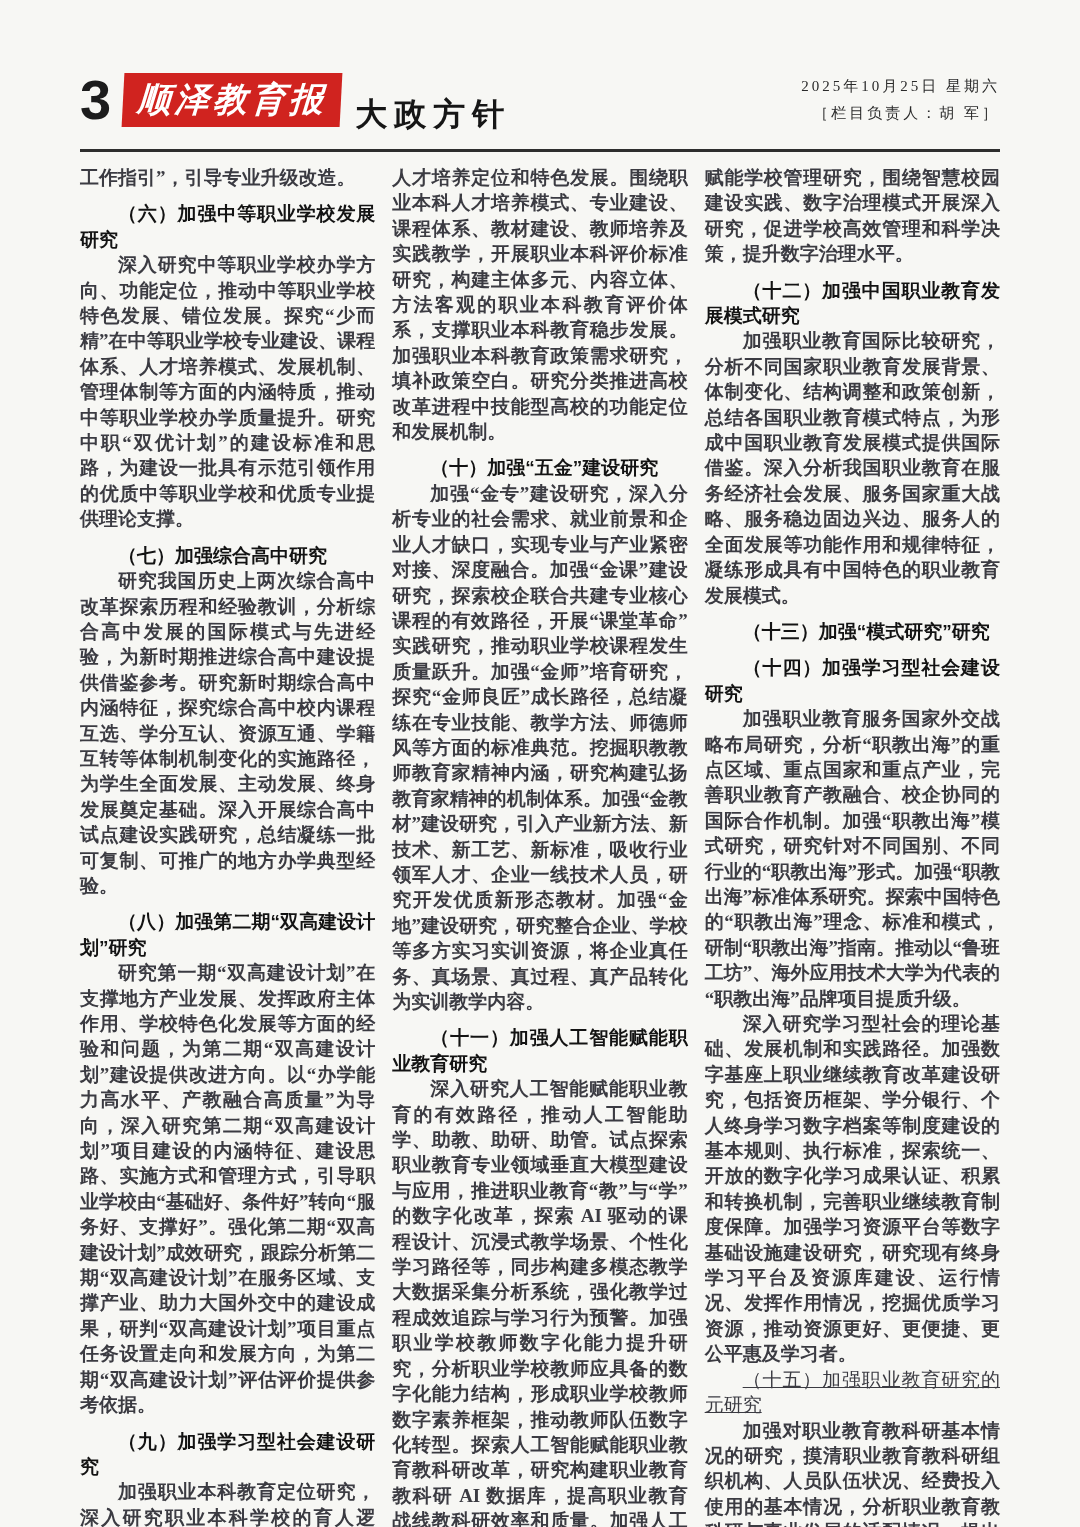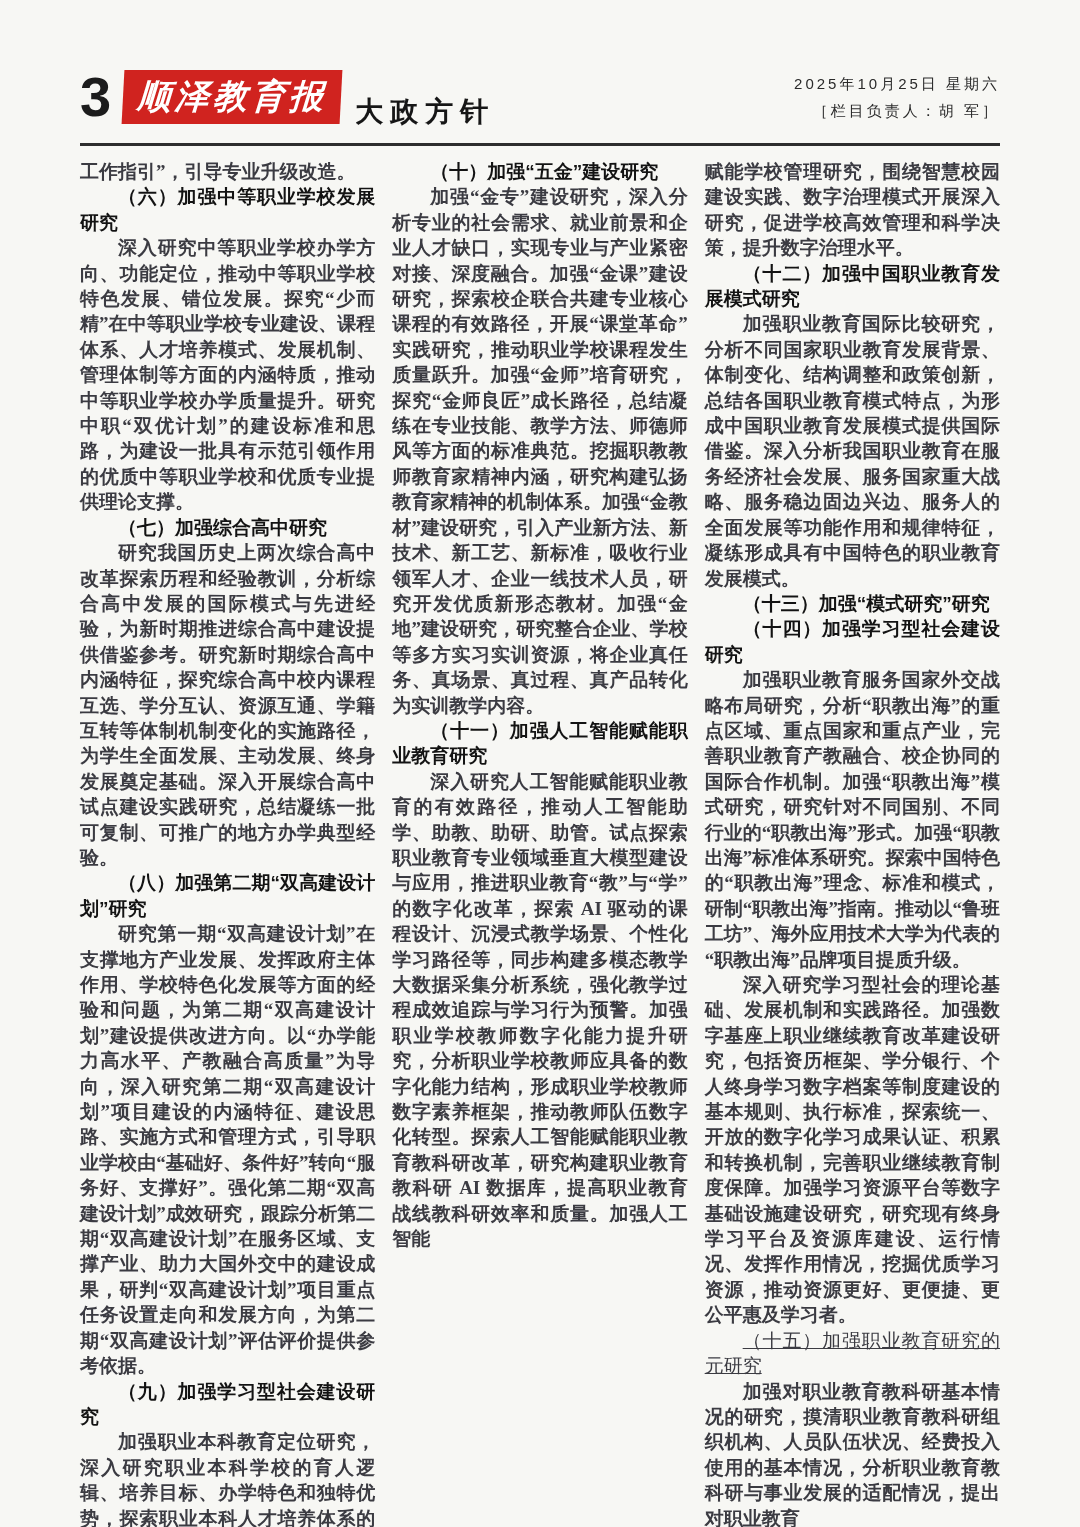--- a/index.html
+++ b/index.html
@@ -25,26 +25,26 @@
     font-family:"DejaVu Serif","Liberation Serif",serif;
     font-style:italic;font-weight:700;
     font-size:34px;line-height:1;
     padding:9px 14px 11px 14px;
     letter-spacing:4px;
     transform:skewX(-3deg);
     white-space:nowrap;
   }
   .section-title{
     font-family:"Liberation Sans","DejaVu Sans",sans-serif;
-    font-weight:700;font-size:28px;color:#161616;
+    font-weight:700;font-size:32px;color:#161616;
     letter-spacing:7px;white-space:nowrap;margin-top:31px;
   }
   .header-right{
     margin-left:auto;text-align:right;
-    font-family:Liberation Sans, sans-serif;
+    font-family:Liberation Serif, serif;
     font-size:15px;color:#2a2a2a;
     letter-spacing:3px;line-height:1.8;white-space:nowrap;
   }
   .header-rule{
     border:none;border-top:3px solid #2e2e2e;
     margin:12px 0 0 0;
   }
   
   .columns{
     display:flex;gap:17px;
@@ -55,21 +55,21 @@
     font-size:19px;line-height:25.4px;
     text-align:justify;
     text-justify:inter-ideograph;
     margin:0;
     font-weight:bold;
   }
   .blk.p,.blk.h,.blk.hp{text-indent:2em;}
   .blk.cont{text-indent:0;}
   .blk.h{
     font-family:"Liberation Sans","DejaVu Sans",sans-serif;
-    font-weight:700;color:#131313;
+    font-weight:700;color:#131313;margin-top:11px;
   }
   .blk.hp{font-weight:400;color:#3b3b42;text-decoration:underline;}
   
   .blk{text-align-last:left;}
 </style>
 </head>
 <body>
 
 <div class="page">
 
@@ -91,20 +91,21 @@
         <p class="blk h">（六）加强中等职业学校发展研究</p>
         <p class="blk p">深入研究中等职业学校办学方向、功能定位，推动中等职业学校特色发展、错位发展。探究“少而精”在中等职业学校专业建设、课程体系、人才培养模式、发展机制、管理体制等方面的内涵特质，推动中等职业学校办学质量提升。研究中职“双优计划”的建设标准和思路，为建设一批具有示范引领作用的优质中等职业学校和优质专业提供理论支撑。</p>
         <p class="blk h">（七）加强综合高中研究</p>
         <p class="blk p">研究我国历史上两次综合高中改革探索历程和经验教训，分析综合高中发展的国际模式与先进经验，为新时期推进综合高中建设提供借鉴参考。研究新时期综合高中内涵特征，探究综合高中校内课程互选、学分互认、资源互通、学籍互转等体制机制变化的实施路径，为学生全面发展、主动发展、终身发展奠定基础。深入开展综合高中试点建设实践研究，总结凝练一批可复制、可推广的地方办学典型经验。</p>
         <p class="blk h">（八）加强第二期“双高建设计划”研究</p>
         <p class="blk p">研究第一期“双高建设计划”在支撑地方产业发展、发挥政府主体作用、学校特色化发展等方面的经验和问题，为第二期“双高建设计划”建设提供改进方向。以“办学能力高水平、产教融合高质量”为导向，深入研究第二期“双高建设计划”项目建设的内涵特征、建设思路、实施方式和管理方式，引导职业学校由“基础好、条件好”转向“服务好、支撑好”。强化第二期“双高建设计划”成效研究，跟踪分析第二期“双高建设计划”在服务区域、支撑产业、助力大国外交中的建设成果，研判“双高建设计划”项目重点任务设置走向和发展方向，为第二期“双高建设计划”评估评价提供参考依据。</p>
         <p class="blk h">（九）加强学习型社会建设研究</p>
         <p class="blk p">加强职业本科教育定位研究，深入研究职业本科学校的育人逻辑、培养目标、办学特色和独特优势，探索职业本科人才培养体系的内涵特征、要素构成、标准构建，确保坚守技能</p>
       </div>
       <div class="col">
+        <p class="blk cont">人才培养定位和特色发展。围绕职业本科人才培养模式、专业建设、课程体系、教材建设、教师培养及实践教学，开展职业本科评价标准研究，构建主体多元、内容立体、方法客观的职业本科教育评价体系，支撑职业本科教育稳步发展。加强职业本科教育政策需求研究，填补政策空白。研究分类推进高校改革进程中技能型高校的功能定位和发展机制。</p>
         <p class="blk h">（十）加强“五金”建设研究</p>
         <p class="blk p">加强“金专”建设研究，深入分析专业的社会需求、就业前景和企业人才缺口，实现专业与产业紧密对接、深度融合。加强“金课”建设研究，探索校企联合共建专业核心课程的有效路径，开展“课堂革命”实践研究，推动职业学校课程发生质量跃升。加强“金师”培育研究，探究“金师良匠”成长路径，总结凝练在专业技能、教学方法、师德师风等方面的标准典范。挖掘职教教师教育家精神内涵，研究构建弘扬教育家精神的机制体系。加强“金教材”建设研究，引入产业新方法、新技术、新工艺、新标准，吸收行业领军人才、企业一线技术人员，研究开发优质新形态教材。加强“金地”建设研究，研究整合企业、学校等多方实习实训资源，将企业真任务、真场景、真过程、真产品转化为实训教学内容。</p>
         <p class="blk h">（十一）加强人工智能赋能职业教育研究</p>
         <p class="blk p">深入研究人工智能赋能职业教育的有效路径，推动人工智能助学、助教、助研、助管。试点探索职业教育专业领域垂直大模型建设与应用，推进职业教育“教”与“学”的数字化改革，探索 AI 驱动的课程设计、沉浸式教学场景、个性化学习路径等，同步构建多模态教学大数据采集分析系统，强化教学过程成效追踪与学习行为预警。加强职业学校教师数字化能力提升研究，分析职业学校教师应具备的数字化能力结构，形成职业学校教师数字素养框架，推动教师队伍数字化转型。探索人工智能赋能职业教育教科研改革，研究构建职业教育教科研 AI 数据库，提高职业教育战线教科研效率和质量。加强人工智能</p>
       </div>
       <div class="col">
         <p class="blk cont">赋能学校管理研究，围绕智慧校园建设实践、数字治理模式开展深入研究，促进学校高效管理和科学决策，提升数字治理水平。</p>
         <p class="blk h">（十二）加强中国职业教育发展模式研究</p>
         <p class="blk p">加强职业教育国际比较研究，分析不同国家职业教育发展背景、体制变化、结构调整和政策创新，总结各国职业教育模式特点，为形成中国职业教育发展模式提供国际借鉴。深入分析我国职业教育在服务经济社会发展、服务国家重大战略、服务稳边固边兴边、服务人的全面发展等功能作用和规律特征，凝练形成具有中国特色的职业教育发展模式。</p>
         <p class="blk h">（十三）加强“模式研究”研究</p>

